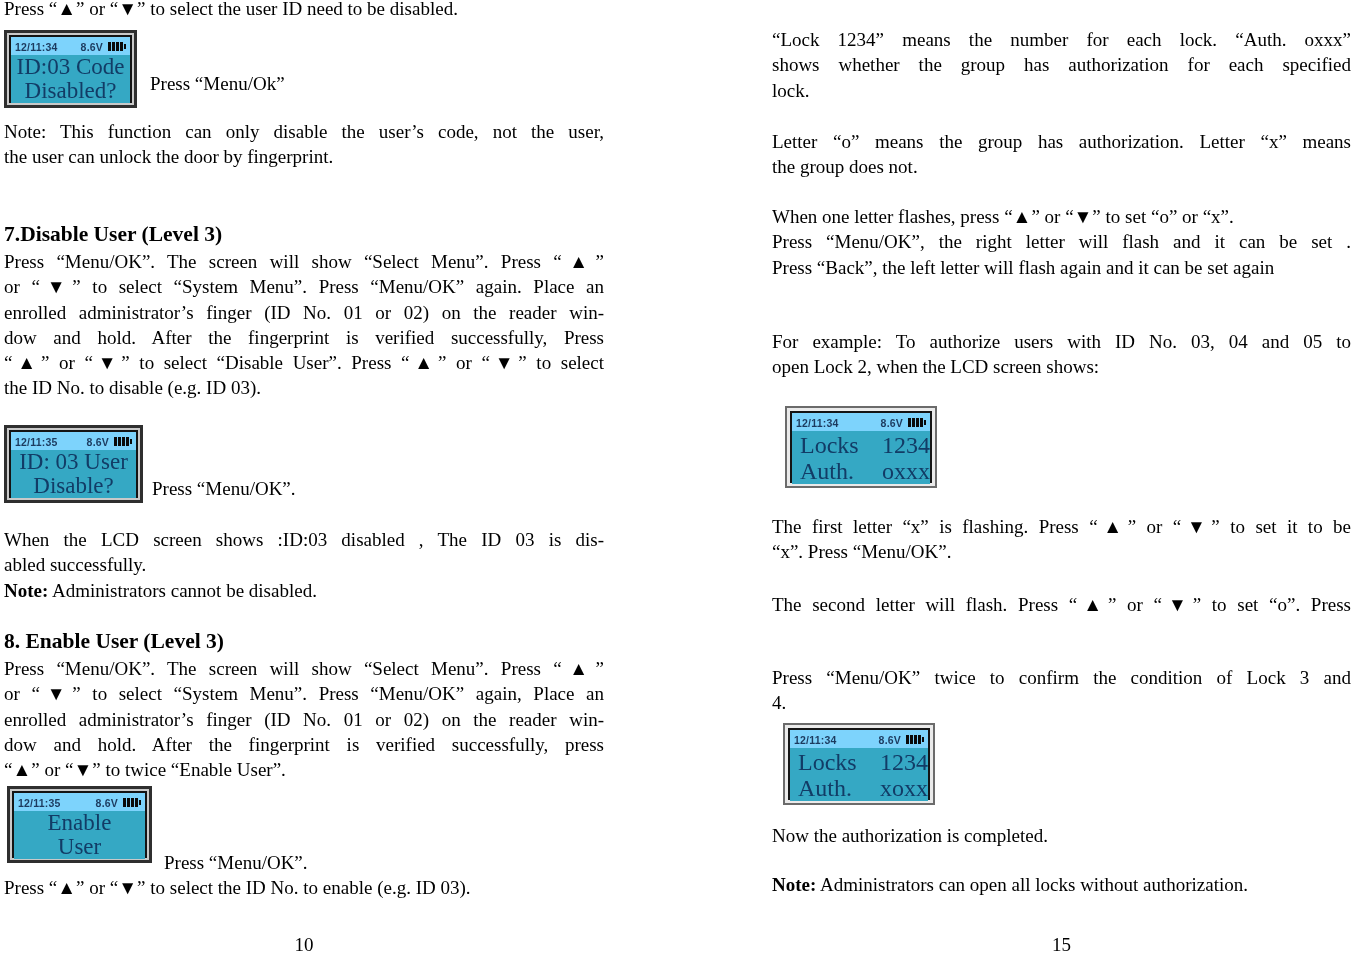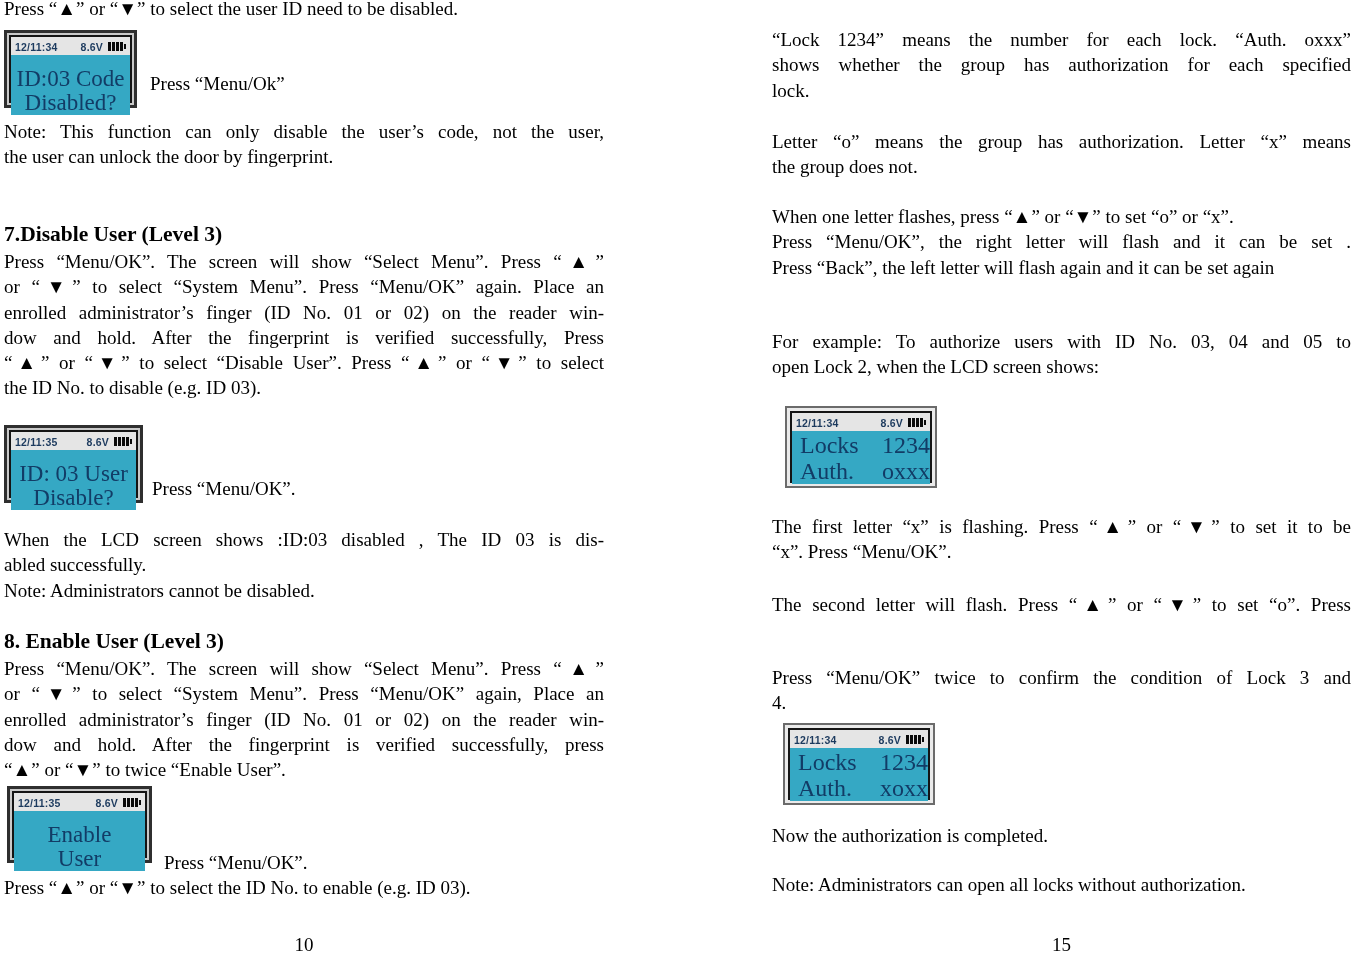--- a/index.html
+++ b/index.html
@@ -8,41 +8,41 @@
     background:#ffffff;color:#000;
     font-family:"Liberation Serif", serif;font-size:19px;
   }
   .col{position:absolute;top:0}
   .col.left{left:4px;width:600px}
   .col.right{left:772px;width:579px}
   .blk{position:absolute;left:0;right:0}
   .line{line-height:25.3px;white-space:normal}
   .jl{text-align:justify;text-align-last:justify}
   .heading{font-weight:bold;font-size:21.5px;line-height:26px}
-  b.notelbl{font-weight:normal}
+  b.notelbl{font-weight:bold}
   .caption{position:absolute;line-height:25px}
   .pagenum{position:absolute;width:100%;text-align:center}
 
   
   .lcd{position:absolute;box-sizing:border-box;background:#c9c9c9;
        border:3px solid #2f2f2f;padding:2px}
   .lcd.light{border:2px solid #6b6b6b;background:#eaeaea;padding:3px}
   .lcd-screen{border:2px solid #141414;height:100%;box-sizing:border-box;
               display:flex;flex-direction:column}
-  .lcd-status{background:#e5e5e5;display:flex;align-items:center;
+  .lcd-status{background:#7dd3fc;display:flex;align-items:center;
               padding:2px 4px 1px 4px;height:15px;flex:0 0 auto;
               font-family:"Liberation Sans", sans-serif;font-size:10.5px;
               font-weight:bold;color:#1c3a5e;letter-spacing:.2px}
   .lcd-volt{margin-left:auto}
   .battery{display:inline-flex;align-items:center;gap:1px;margin-left:5px}
   .battery i{display:block;width:3px;height:9px;background:#0a0a0a}
   .battery i.nub{width:2px;height:5px}
   .lcd-main{background:#35a8c4;color:#123c66;flex:1 1 auto;
             text-align:center;font-size:23px;line-height:24px;
-            padding-top:12px;font-family:"Liberation Serif", serif}
+            padding-top:0;font-family:"Liberation Serif", serif}
   .lcd-main.rows{text-align:left;padding:1px 0 0 8px;font-size:24px;line-height:26px}
   .lcd-main.rows .row{display:flex;justify-content:space-between}
 </style>
 </head>
 <body>
 
 <div class="col left">
 
   <div class="blk" style="top:-4px">
     <div class="line">Press “▲” or “▼” to select  the user ID need to be disabled.</div>

